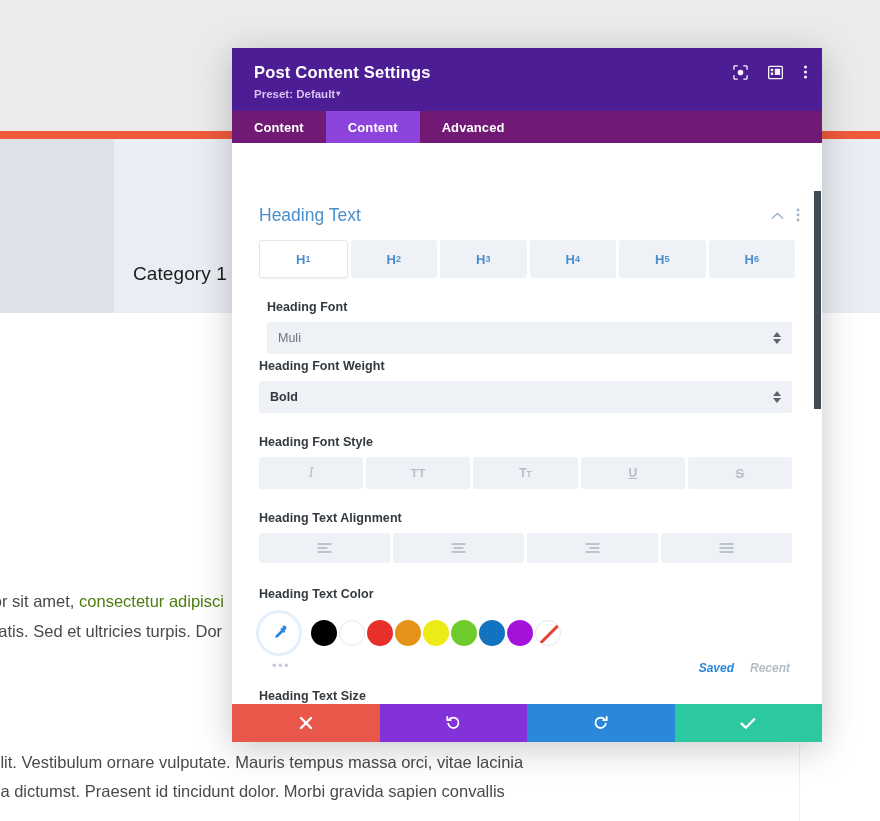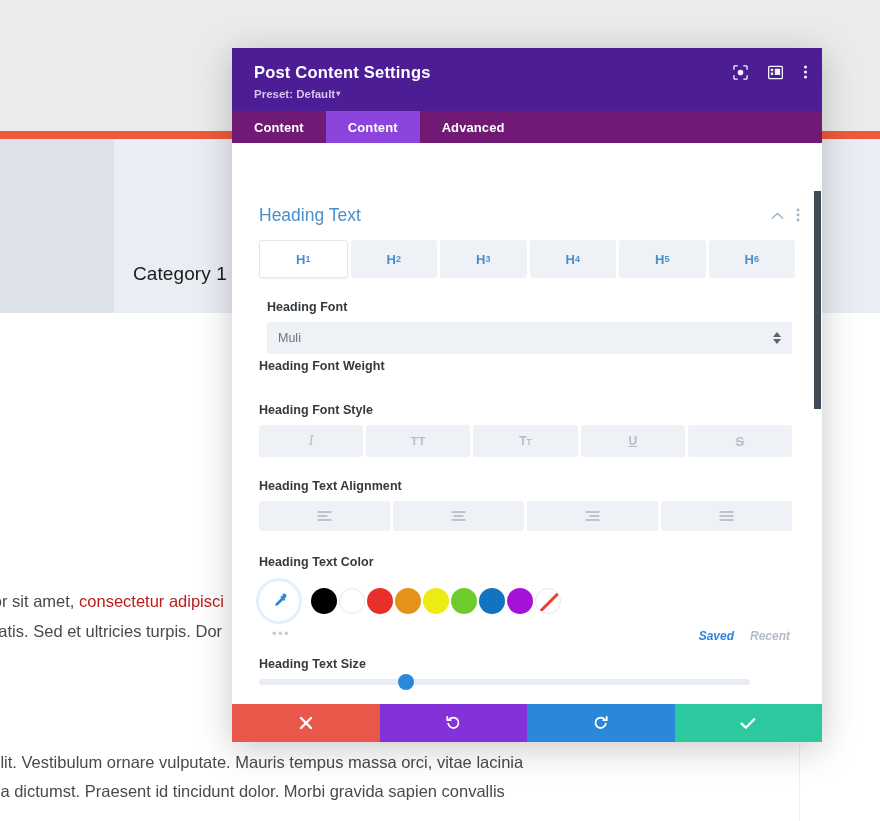--- a/index.html
+++ b/index.html
@@ -41,21 +41,21 @@
 
   .bg-body {
     position: absolute; left: 0; top: 313px; width: 880px; height: 508px;
     background: #ffffff;
   }
   .bg-para {
     position: absolute;
     font-size: 16.5px; line-height: 30px; color: #4a4a4a;
     white-space: nowrap;
   }
-  .bg-para a { color: #b91c1c; text-decoration: none; }
+  .bg-para a { color: #4d7c0f; text-decoration: none; }
   .bg-p1 { left: -20px; top: 273px; }
   .bg-p2 { left: -20px; top: 303px; }
   .bg-p3 { left: -17px; top: 434px; }
   .bg-p4 { left: -17px; top: 463px; }
 
   .bg-right-edge {
     position: absolute; left: 800px; top: 313px; width: 80px; height: 508px;
     background: #ffffff;
   }
   .bg-rule-vert {
@@ -371,20 +371,27 @@
           <span class="sel-val">Muli</span>
           <span class="sel-arrows">
               <i class="up"></i>
               <i class="down"></i>
             </span>
         </div>
       </div>
 
       <div class="field" style="padding-top:5px;">
         <div class="field-label">Heading Font Weight</div>
+        <div class="sel">
+          <span class="sel-val bold">Bold</span>
+          <span class="sel-arrows">
+              <i class="up"></i>
+              <i class="down"></i>
+            </span>
+        </div>
       </div>
 
       <div class="field" style="padding-top:22px;">
         <div class="field-label">Heading Font Style</div>
         <div class="tgroup">
           <div class="tbtn">
               <span class="gl ital">I</span>
             </div>
           <div class="tbtn">
               <span class="gl caps">TT</span>

